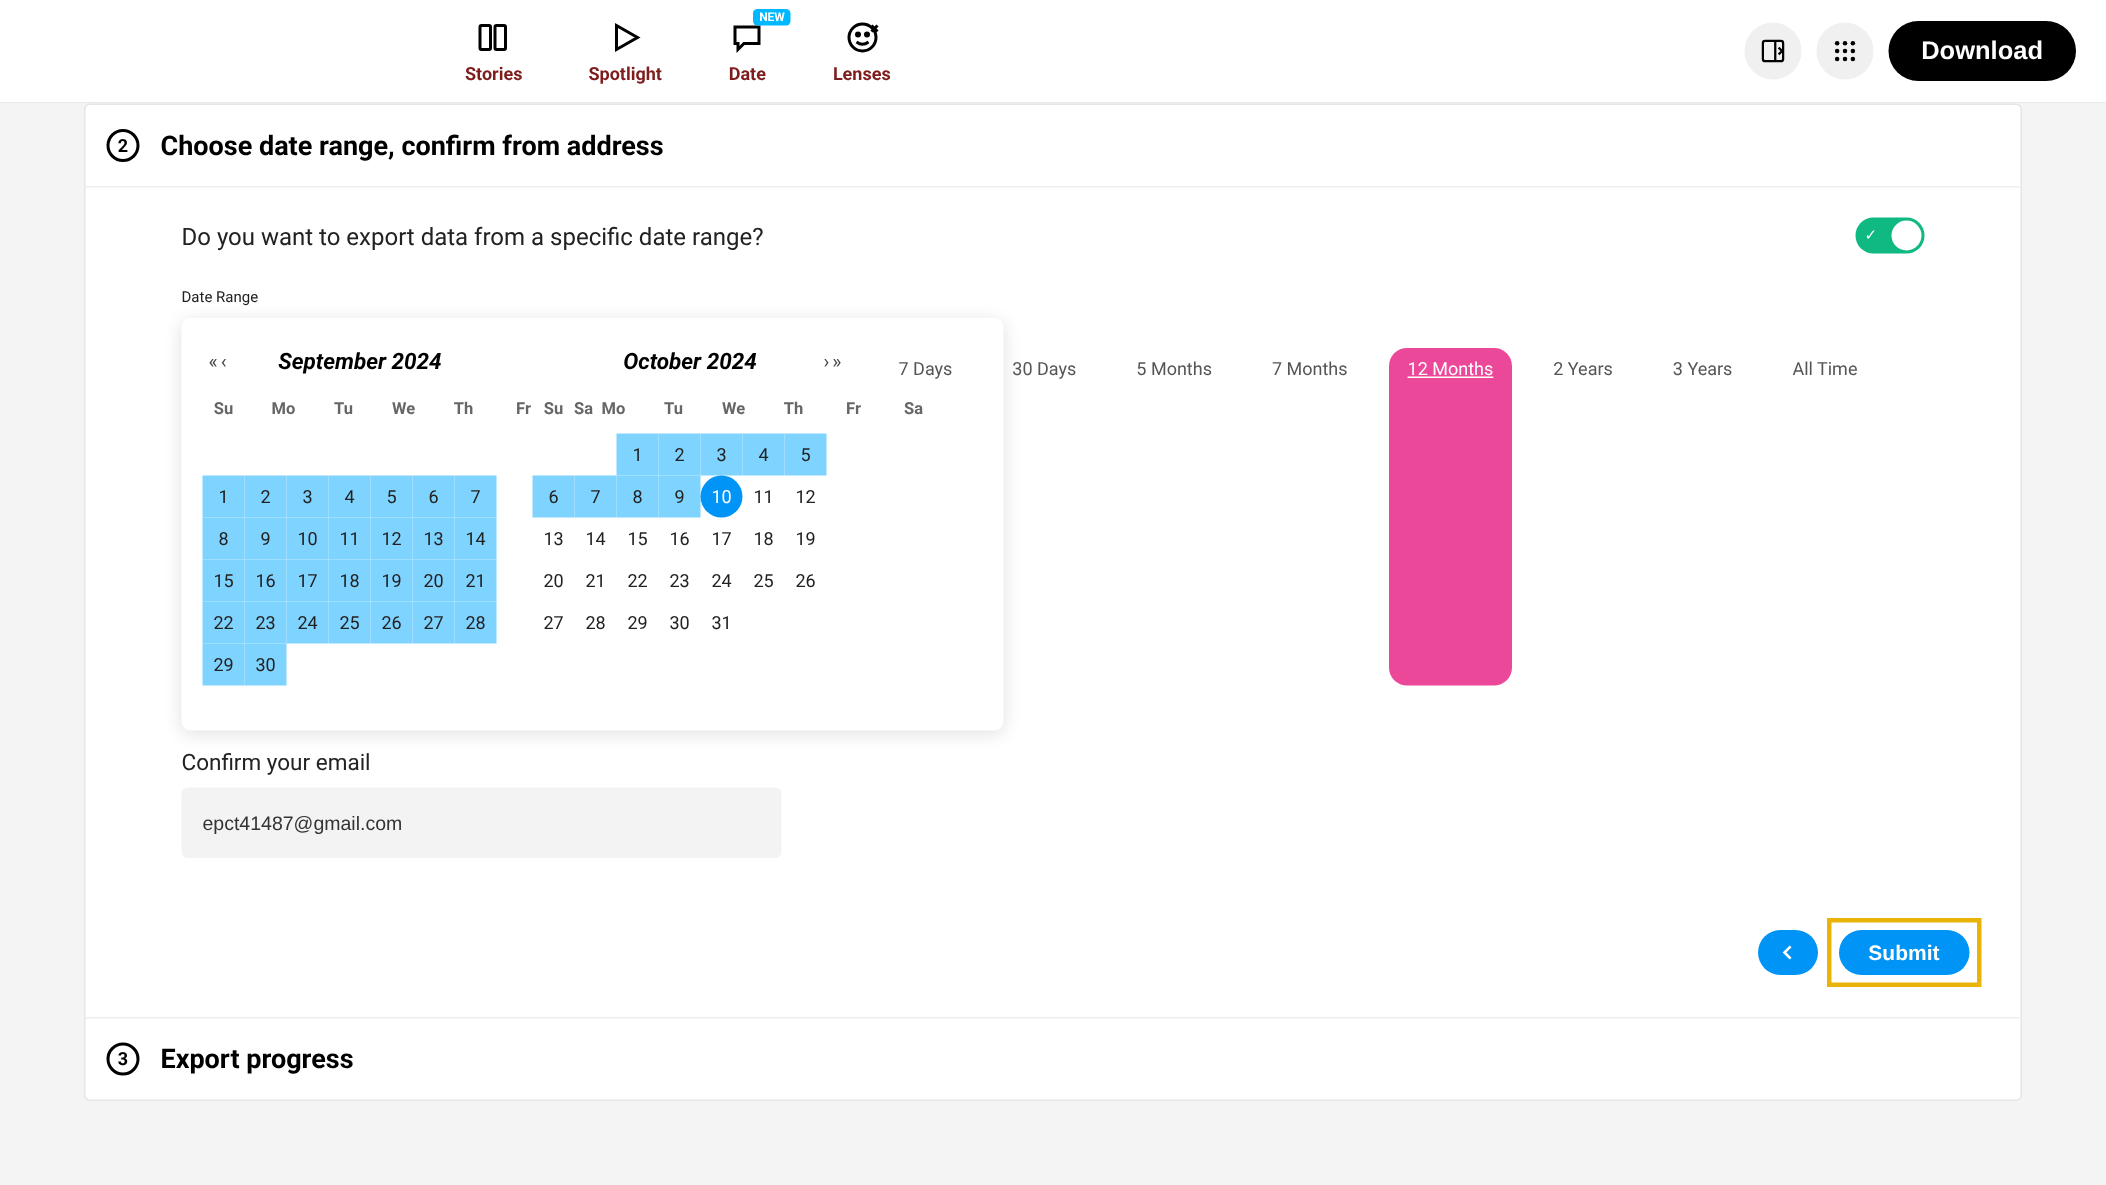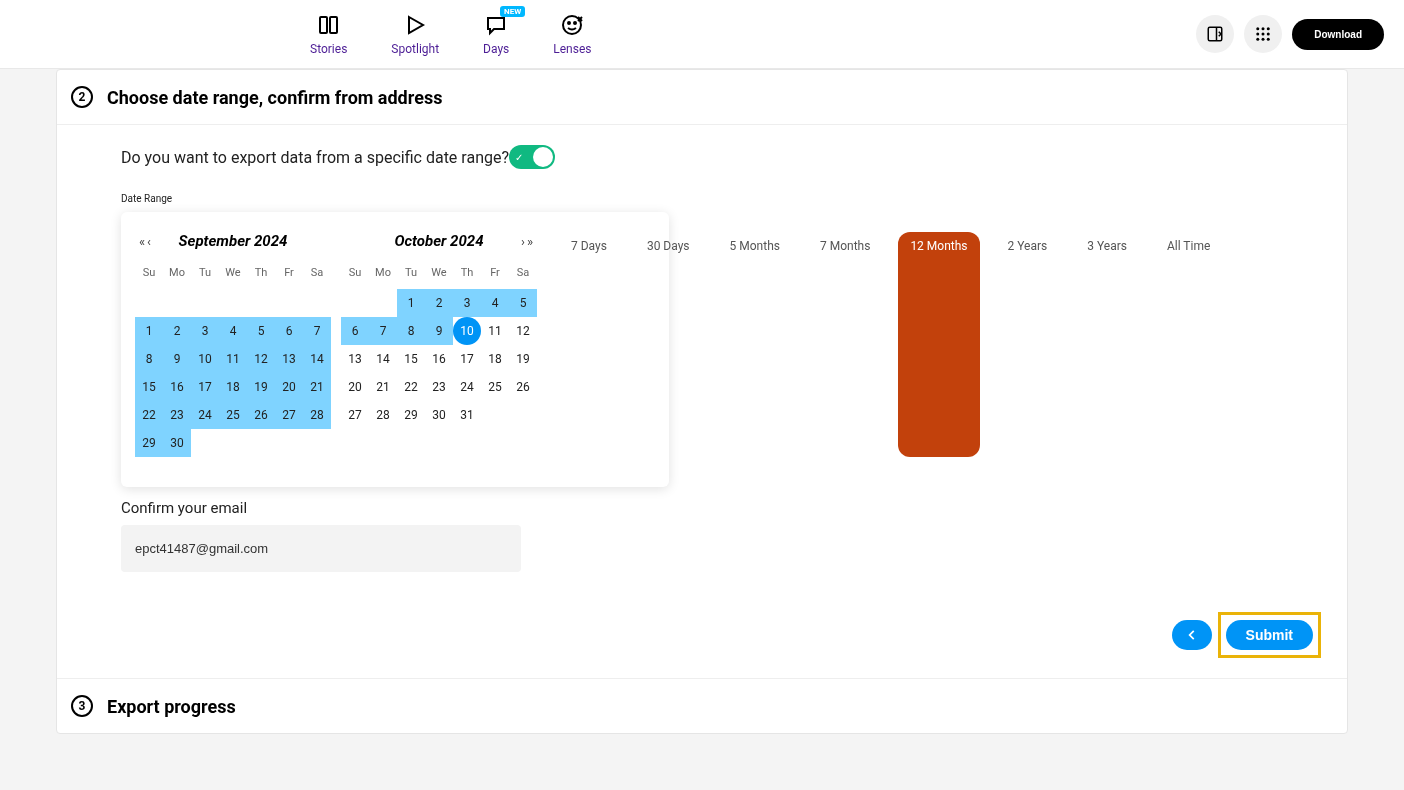--- a/index.html
+++ b/index.html
@@ -2,58 +2,58 @@
 <html><head>
 <meta charset="utf-8">
 <style>
 * { box-sizing: border-box; margin: 0; padding: 0; }
 body { font-family: -apple-system, BlinkMacSystemFont, "Segoe UI", Roboto, Arial, sans-serif; background: #fff; width: 1404px; height: 790px; overflow: hidden; }
 
 .topbar { height: 69px; border-bottom: 1px solid #e8e8e8; display: flex; align-items: center; padding: 0 20px; }
 .topbar-nav { display: flex; gap: 44px; margin-left: 290px; }
 .nav-item { display: flex; flex-direction: column; align-items: center; gap: 4px; cursor: pointer; position: relative; }
 .nav-icon { width: 26px; height: 26px; display: flex; align-items: center; justify-content: center; }
-.nav-label { font-size: 12px; color: #4c1d95; }
+.nav-label { font-size: 12px; color: #7f1d1d; font-weight: bold; }
 .badge-new { position: absolute; top: -6px; right: -16px; background: #00b8ff; color: #fff; font-size: 8px; font-weight: 700; padding: 1px 4px; border-radius: 3px; }
 .topbar-right { margin-left: auto; display: flex; align-items: center; gap: 10px; }
 .icon-button { width: 38px; height: 38px; border-radius: 50%; background: #f0f0f0; display: flex; align-items: center; justify-content: center; cursor: pointer; }
-.download-btn { background: #000; color: #fff; border: none; padding: 10px 22px; border-radius: 22px; font-size: 10px; font-weight: 600; cursor: pointer; }
+.download-btn { background: #000; color: #fff; border: none; padding: 10px 22px; border-radius: 22px; font-size: 17px; font-weight: 600; cursor: pointer; }
 
 .page-bg { background: #f4f4f4; min-height: calc(790px - 69px); padding: 0; }
 .card { background: #fff; margin: 0 56px; border: 1px solid #e5e5e5; border-radius: 4px; }
 
 .section-header { display: flex; align-items: center; gap: 14px; padding: 16px 14px; }
 .step-circle { width: 22px; height: 22px; border: 2px solid #000; border-radius: 50%; display: flex; align-items: center; justify-content: center; font-size: 12px; font-weight: 700; }
 .section-title { font-size: 18px; font-weight: 700; }
 
 .section-body { padding: 20px 64px 30px; border-top: 1px solid #eee; }
-.question-row { display: flex; align-items: center; justify-content: flex-start; margin-bottom: 24px; }
+.question-row { display: flex; align-items: center; justify-content: space-between; margin-bottom: 24px; }
 .question-text { font-size: 16px; color: #222; }
 .toggle { width: 46px; height: 24px; background: #10b981; border-radius: 12px; position: relative; cursor: pointer; }
 .toggle-check { position: absolute; left: 6px; top: 50%; transform: translateY(-50%); color: #fff; font-size: 10px; }
 .toggle-knob { position: absolute; right: 2px; top: 2px; width: 20px; height: 20px; background: #fff; border-radius: 50%; }
 
 .range-label { font-size: 10px; color: #222; margin-bottom: 8px; }
 .datepicker { display: flex; background: #fff; border-radius: 6px; box-shadow: 0 2px 12px rgba(0,0,0,0.12); padding: 20px 4px 30px 14px; width: 548px; }
 .calendar { width: 210px; }
 .cal-header { display: flex; align-items: center; justify-content: center; gap: 6px; margin-bottom: 12px; position: relative; }
 .cal-nav { display:flex; gap:2px; font-size: 13px; cursor: pointer; color: #444; position: absolute; }
 .cal-nav.left { left: 4px; }
 .cal-nav.right { right: 4px; }
 .cal-title { font-size: 15px; font-weight: 700; font-style: italic; }
-.dow { display: grid; grid-template-columns: repeat(7, 28px); gap: 0; margin-bottom: 6px; }
+.dow { display: grid; grid-template-columns: repeat(7, 28px); gap: 12px; margin-bottom: 6px; font-weight: bold; }
 .dow div { text-align: center; font-size: 11px; color: #666; padding: 4px 0; }
 .days { display: grid; grid-template-columns: repeat(7, 28px); grid-auto-rows: 28px; }
 .day { text-align: center; font-size: 12px; line-height: 28px; cursor: pointer; color: #222; }
 .day.in-range { background: #7fd3ff; }
 .day.end { background: #0094f6; color: #fff; border-radius: 50%; }
 .calendar + .calendar { margin-left: 10px; }
 .presets { display: flex; flex-direction: row; padding: 0 14px 0 22px; gap: 16px; }
 .preset { font-size: 12px; color: #555; padding: 7px 12px; border-radius: 12px; cursor: pointer; white-space: nowrap; }
-.preset.active { background: #c2410c; color: #fff; }
+.preset.active { background: #ec4899; color: #fff; text-decoration: underline; }
 
 .email-label { font-size: 15px; color: #222; margin-top: 12px; margin-bottom: 8px; }
 .email-input { width: 400px; background: #f3f3f3; border: none; padding: 16px 14px; border-radius: 4px; font-size: 13px; color: #333; }
 
 .footer-actions { display: flex; justify-content: flex-end; gap: 6px; padding: 10px 26px 20px; align-items: center; }
 .back-btn { background: #0094f6; color: #fff; border: none; width: 40px; height: 30px; border-radius: 16px; cursor: pointer; display:flex; align-items:center; justify-content:center; }
 .submit-wrap { border: 3px solid #eab308; padding: 5px; }
 .submit-btn { background: #0094f6; color: #fff; border: none; padding: 7px 20px; border-radius: 16px; font-size: 14px; font-weight: 600; cursor: pointer; }
 
 .section3 { border-top: 1px solid #eee; display: flex; align-items: center; gap: 14px; padding: 16px 14px; }
@@ -80,21 +80,21 @@
       </span>
       <span class="nav-label">Spotlight</span>
     </div>
     <div class="nav-item">
       <span class="badge-new">NEW</span>
       <span class="nav-icon">
         <svg width="24" height="24" viewBox="0 0 24 24" fill="none" stroke="#000" stroke-width="2">
             <path d="M4 5 h16 v11 h-10 l-4 4 v-4 h-2 z"></path>
           </svg>
       </span>
-      <span class="nav-label">Days</span>
+      <span class="nav-label">Date</span>
     </div>
     <div class="nav-item">
       <span class="nav-icon">
         <svg width="24" height="24" viewBox="0 0 24 24" fill="none" stroke="#000" stroke-width="2">
             <circle cx="12" cy="12" r="9"></circle>
             <circle cx="9" cy="10" r="1" fill="#000"></circle>
             <circle cx="15" cy="10" r="1" fill="#000"></circle>
             <path d="M8 15 q4 3 8 0"></path>
             <line x1="18" y1="4" x2="22" y2="8"></line>
             <line x1="22" y1="4" x2="18" y2="8"></line>

